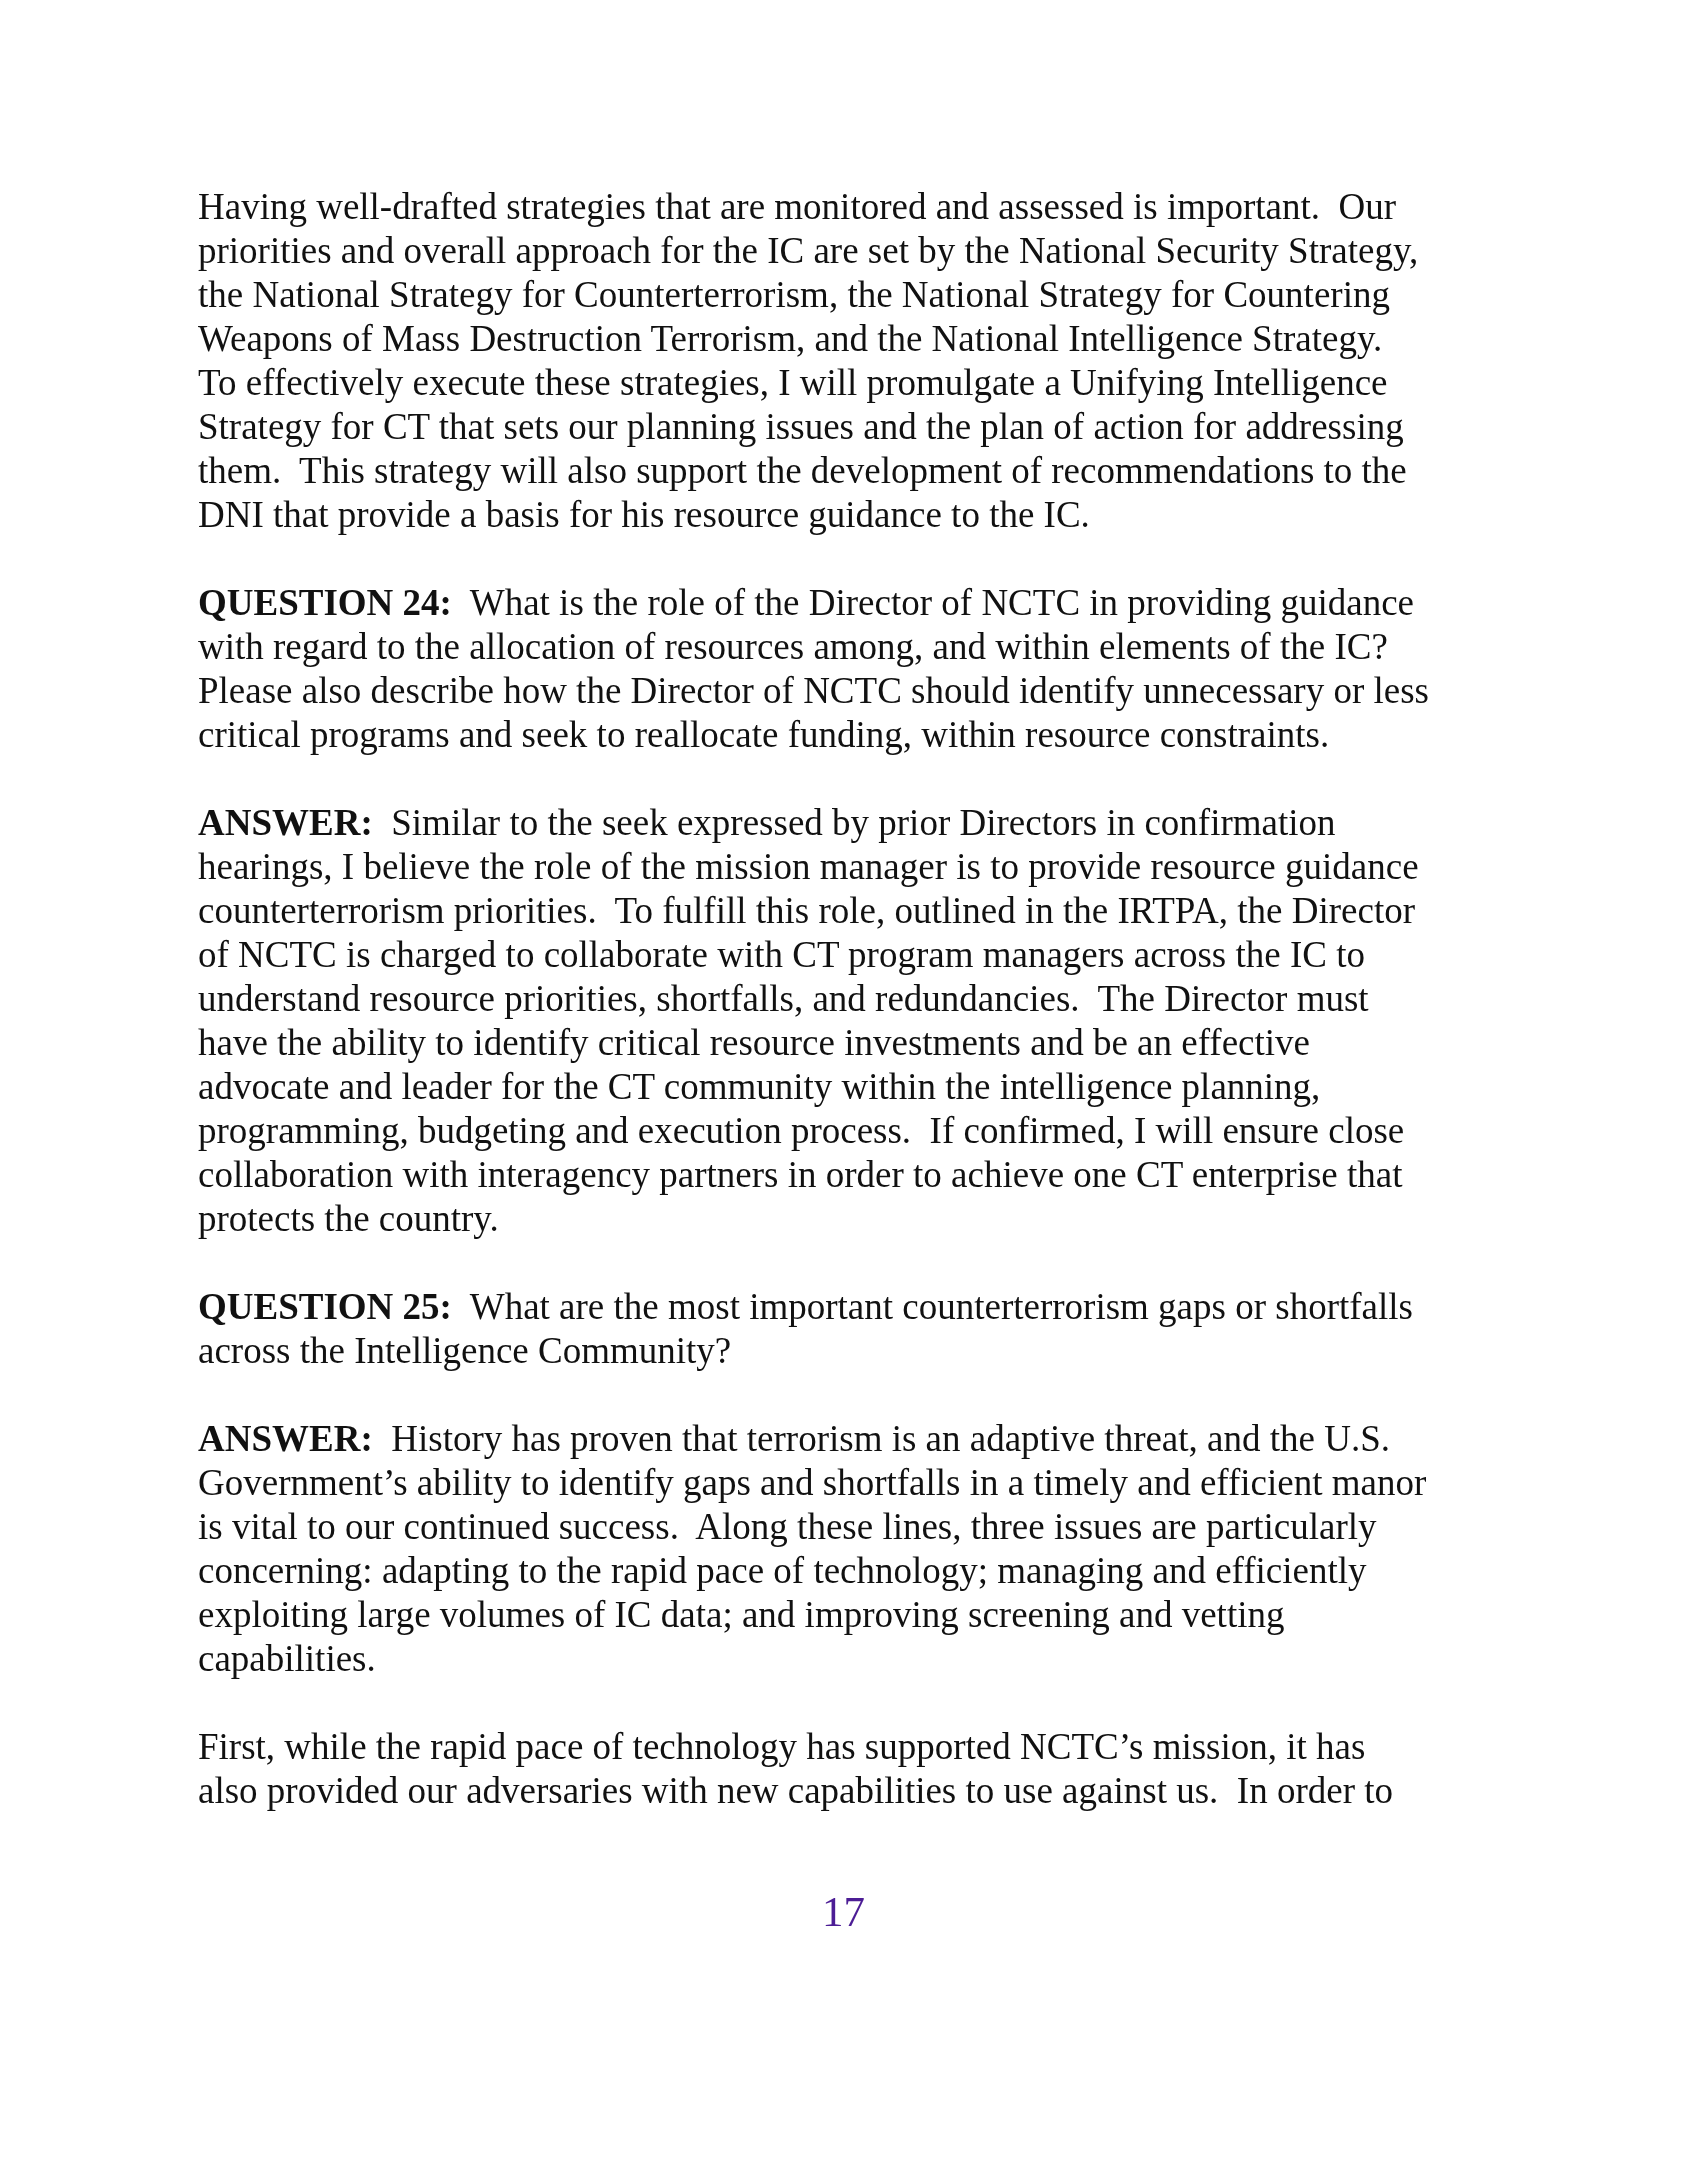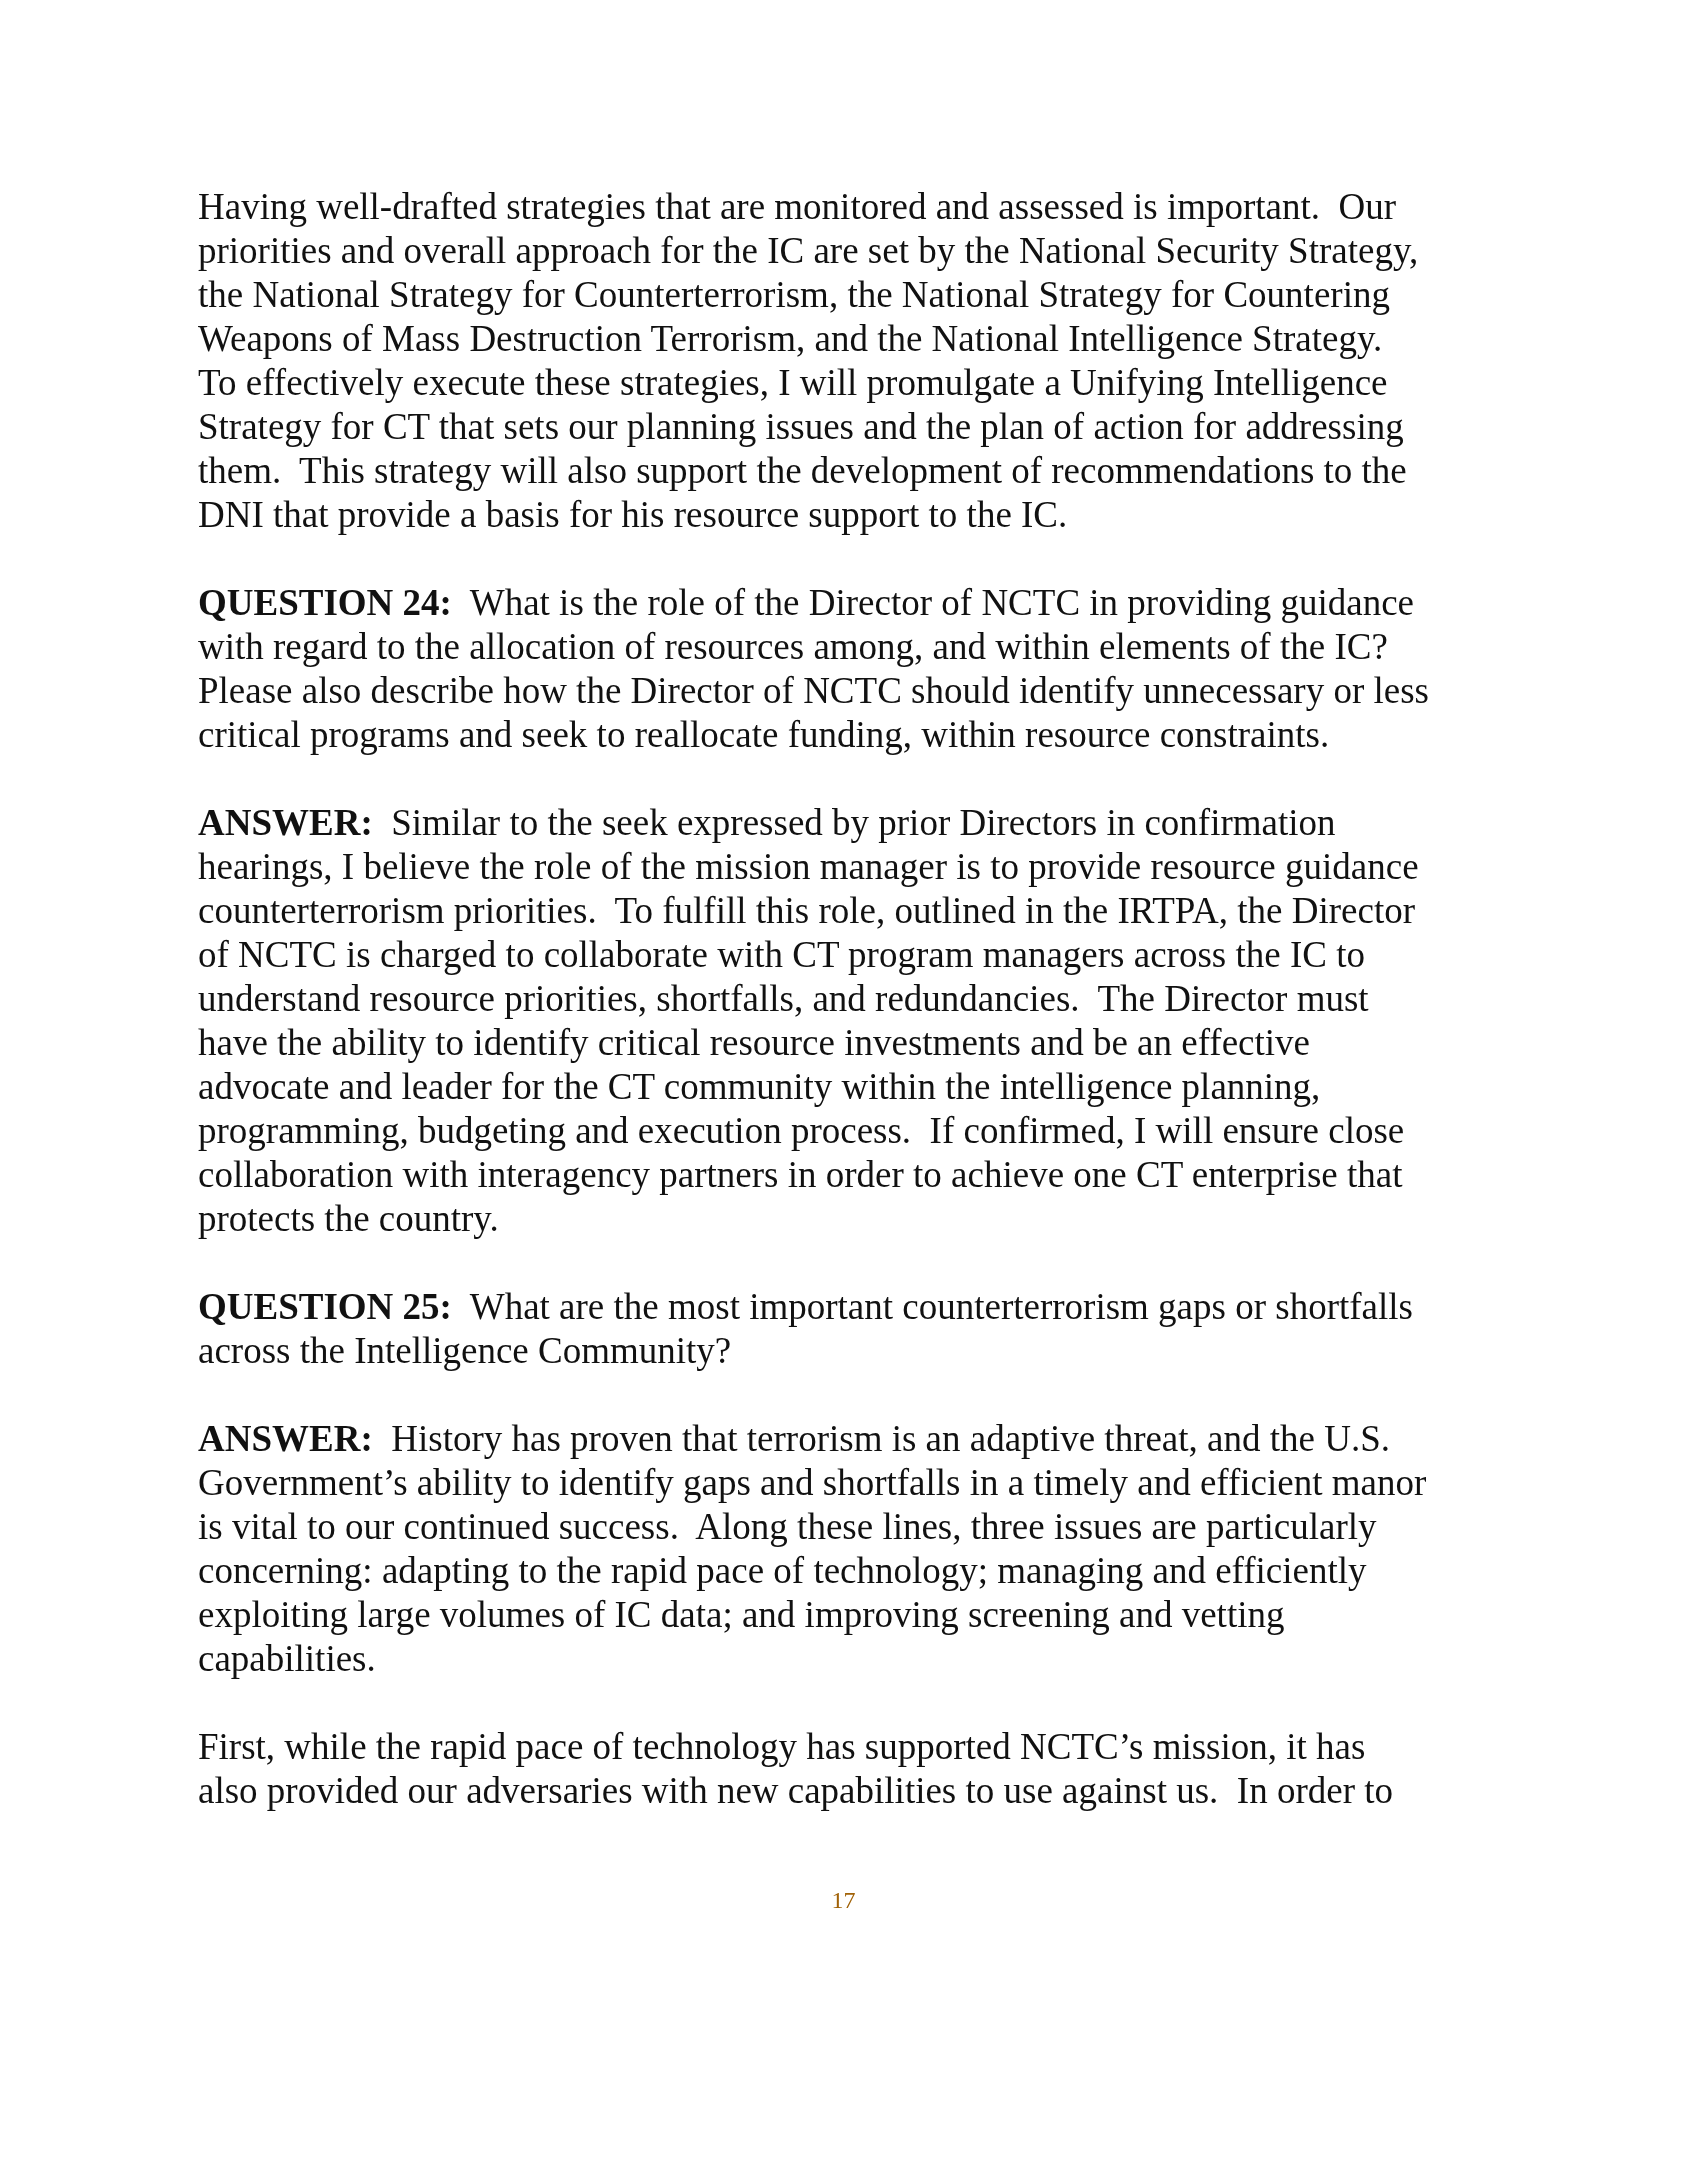--- a/index.html
+++ b/index.html
@@ -7,37 +7,37 @@
   .page {
     position: absolute; left: 198px; top: 185px; width: 1297px;
     font-family: "Liberation Serif", "DejaVu Serif", serif;
     font-size: 37px; line-height: 44px; color: #111111;
   }
   .para { margin: 0 0 44px 0; }
   .line { display: block; white-space: pre; }
   .label { font-weight: bold; margin-top: 48px; }
   .page-number {
     position: absolute; left: 0; width: 1687px; top: 1887px; text-align: center;
-    font-family: "Liberation Serif", "DejaVu Serif", serif; font-size: 24px; color: #a16207;
+    font-family: "Liberation Serif", "DejaVu Serif", serif; font-size: 43px; color: #4c1d95;
   }
 </style>
 </head>
 <body>
 
 <div class="page">
 
   <div class="para">
     <span class="line">Having well-drafted strategies that are monitored and assessed is important.  Our</span>
     <span class="line">priorities and overall approach for the IC are set by the National Security Strategy,</span>
     <span class="line">the National Strategy for Counterterrorism, the National Strategy for Countering</span>
     <span class="line">Weapons of Mass Destruction Terrorism, and the National Intelligence Strategy.</span>
     <span class="line">To effectively execute these strategies, I will promulgate a Unifying Intelligence</span>
     <span class="line">Strategy for CT that sets our planning issues and the plan of action for addressing</span>
     <span class="line">them.  This strategy will also support the development of recommendations to the</span>
-    <span class="line">DNI that provide a basis for his resource support to the IC.</span>
+    <span class="line">DNI that provide a basis for his resource guidance to the IC.</span>
   </div>
 
   <div class="para">
     <span class="line"><span class="label">QUESTION 24:</span><span>  What is the role of the Director of NCTC in providing guidance</span></span>
     <span class="line">with regard to the allocation of resources among, and within elements of the IC?</span>
     <span class="line">Please also describe how the Director of NCTC should identify unnecessary or less</span>
     <span class="line">critical programs and seek to reallocate funding, within resource constraints.</span>
   </div>
 
   <div class="para">

